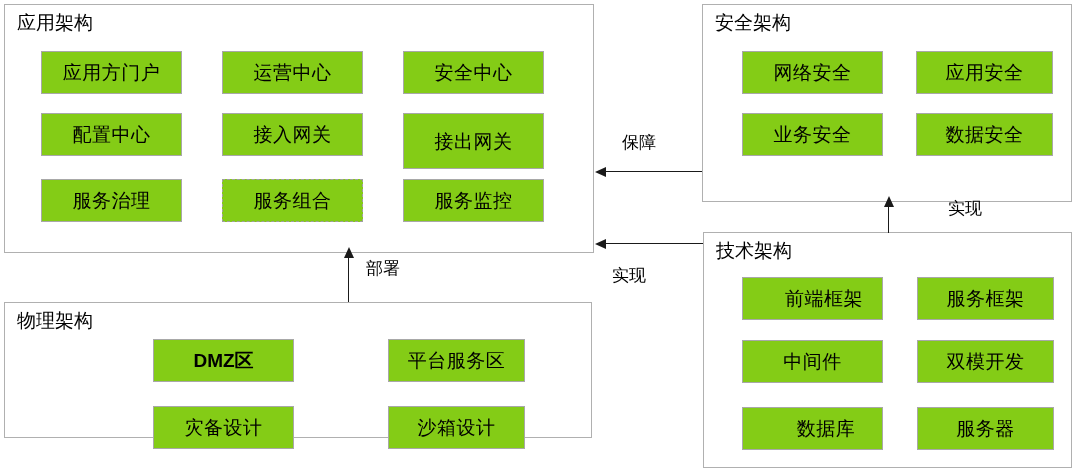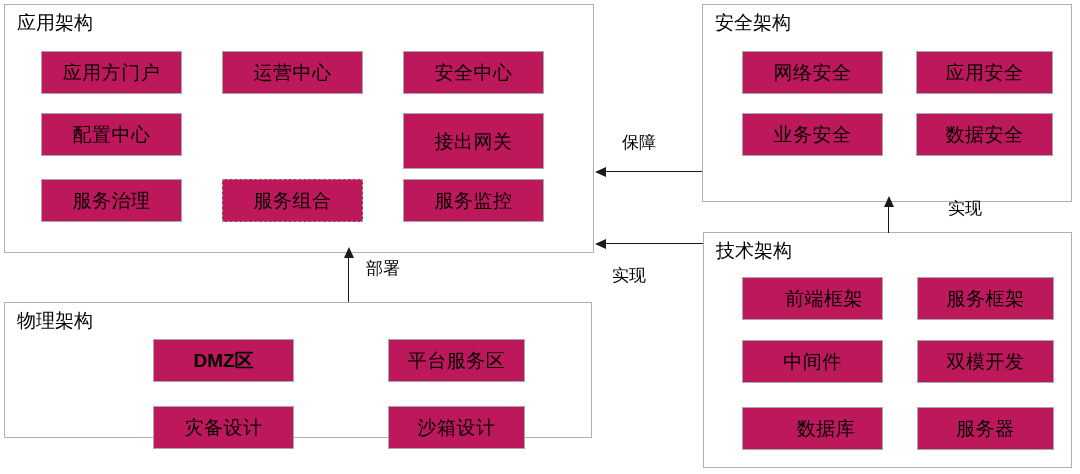--- a/index.html
+++ b/index.html
@@ -33,21 +33,21 @@
     font-size: 19px;
     line-height: 24px;
     white-space: nowrap;
     font-family: "Liberation Serif", "DejaVu Serif", serif;
   }
 
   
   .node {
     position: absolute;
     border: 1px solid #a8a8a8;
-    background: #be185d;
+    background: #84cc16;
     box-sizing: border-box;
     display: flex;
     align-items: center;
     justify-content: center;
     font-size: 19px;
     line-height: 1;
     letter-spacing: 0.5px;
     white-space: nowrap;
     font-family: "Liberation Serif", "DejaVu Serif", serif;
   }
@@ -101,20 +101,21 @@
 <div id="canvas">
 
   <div class="group" style="left:4px; top:4px; width:590px; height:249px;">
     <div class="group-title">应用架构</div>
 
     <div class="node" style="left:36px; top:46px; width:141px; height:43px;">应用方门户</div>
     <div class="node" style="left:217px; top:46px; width:141px; height:43px;">运营中心</div>
     <div class="node" style="left:398px; top:46px; width:141px; height:43px;">安全中心</div>
 
     <div class="node" style="left:36px; top:108px; width:141px; height:43px;">配置中心</div>
+    <div class="node" style="left:217px; top:108px; width:141px; height:43px;">接入网关</div>
     <div class="node" style="left:398px; top:108px; width:141px; height:56px;">接出网关</div>
 
     <div class="node" style="left:36px; top:174px; width:141px; height:43px;">服务治理</div>
     <div class="node dashed" style="left:217px; top:174px; width:141px; height:43px;">服务组合</div>
     <div class="node" style="left:398px; top:174px; width:141px; height:43px;">服务监控</div>
   </div>
 
   <div class="group" style="left:702px; top:4px; width:370px; height:198px;">
     <div class="group-title">安全架构</div>
 

